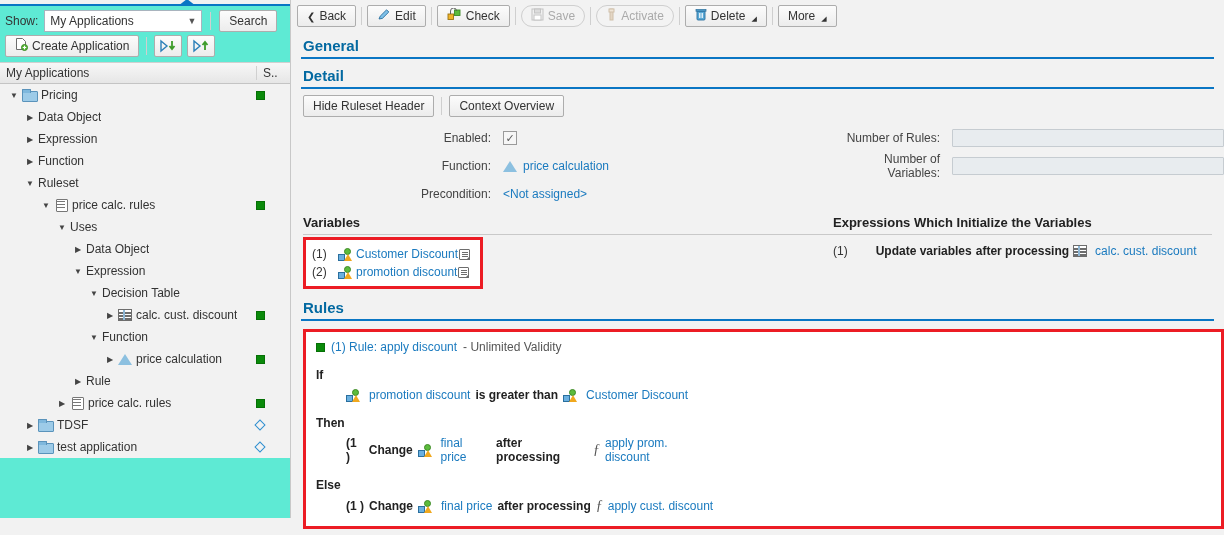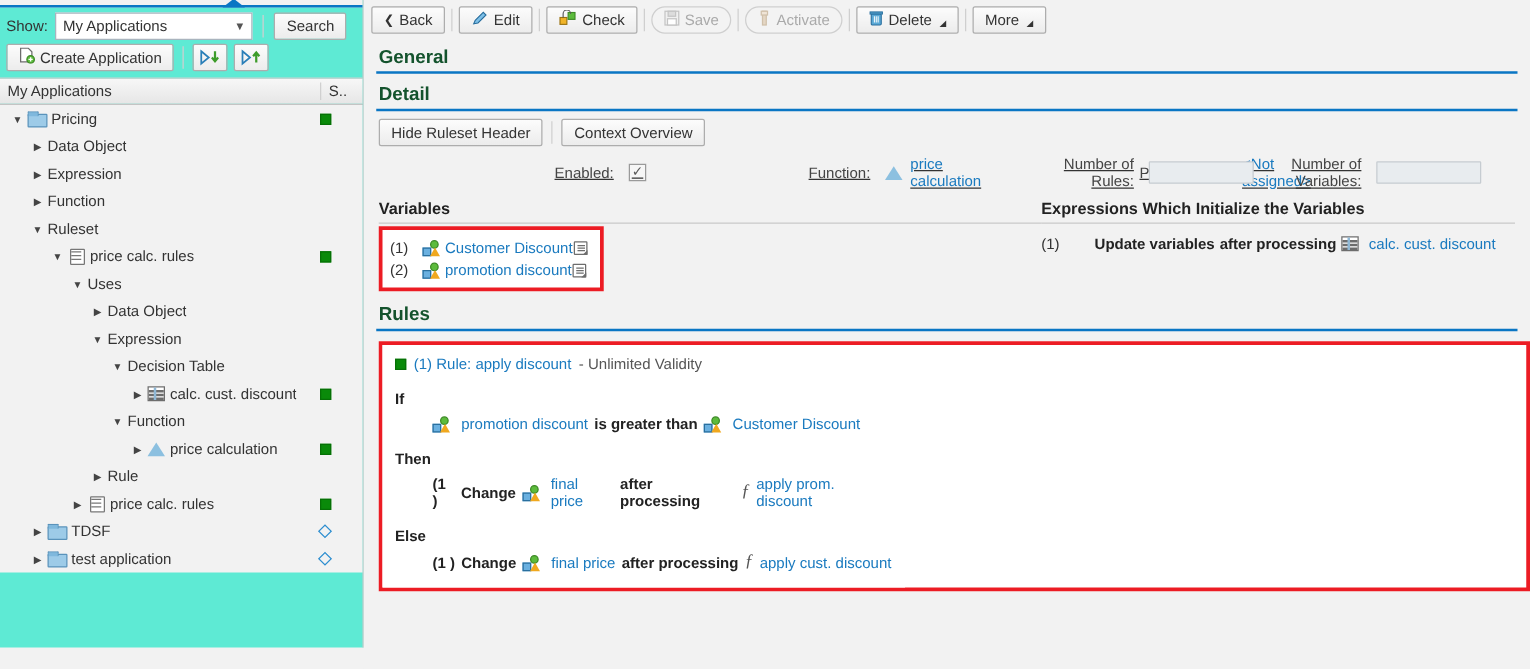--- a/index.html
+++ b/index.html
@@ -191,31 +191,31 @@
     flex: 1; height: 535px;
     background: #f2f2f2; position: relative;
     overflow: hidden;
   }
   .main-toolbar {
     display: flex; align-items: center;
     padding: 5px 0 5px 6px; gap: 3px;
     background: #f2f2f2;
   }
   .sect-title {
-    font-size: 15px; font-weight: bold; color: #14532d;
+    font-size: 15px; font-weight: bold; color: #0369a1;
     padding: 5px 0 3px 12px;
   }
   .rule-hr { height: 2px; background: #0a76c4; margin: 0 10px 0 10px; }
 
   .detail-toolbar {
     display: flex; align-items: center; gap: 5px;
     padding: 6px 0 6px 12px;
   }
   .form-area { display: flex; padding-top: 6px; }
-  .form-col { display: flex; flex-direction: row; gap: 10px; text-decoration: underline; }
+  .form-col { display: flex; flex-direction: column; gap: 10px; }
   .form-col.left { width: 540px; padding-left: 12px; }
   .form-col.right { flex: 1; }
   .frow { display: flex; align-items: center; height: 18px; }
   .frow .flabel {
     text-align: right; font-size: 12px; color: #444;
     padding-right: 12px;
   }
   .form-col.left .flabel { width: 200px; }
   .form-col.right .flabel { width: 170px; }
   .checkbox {

